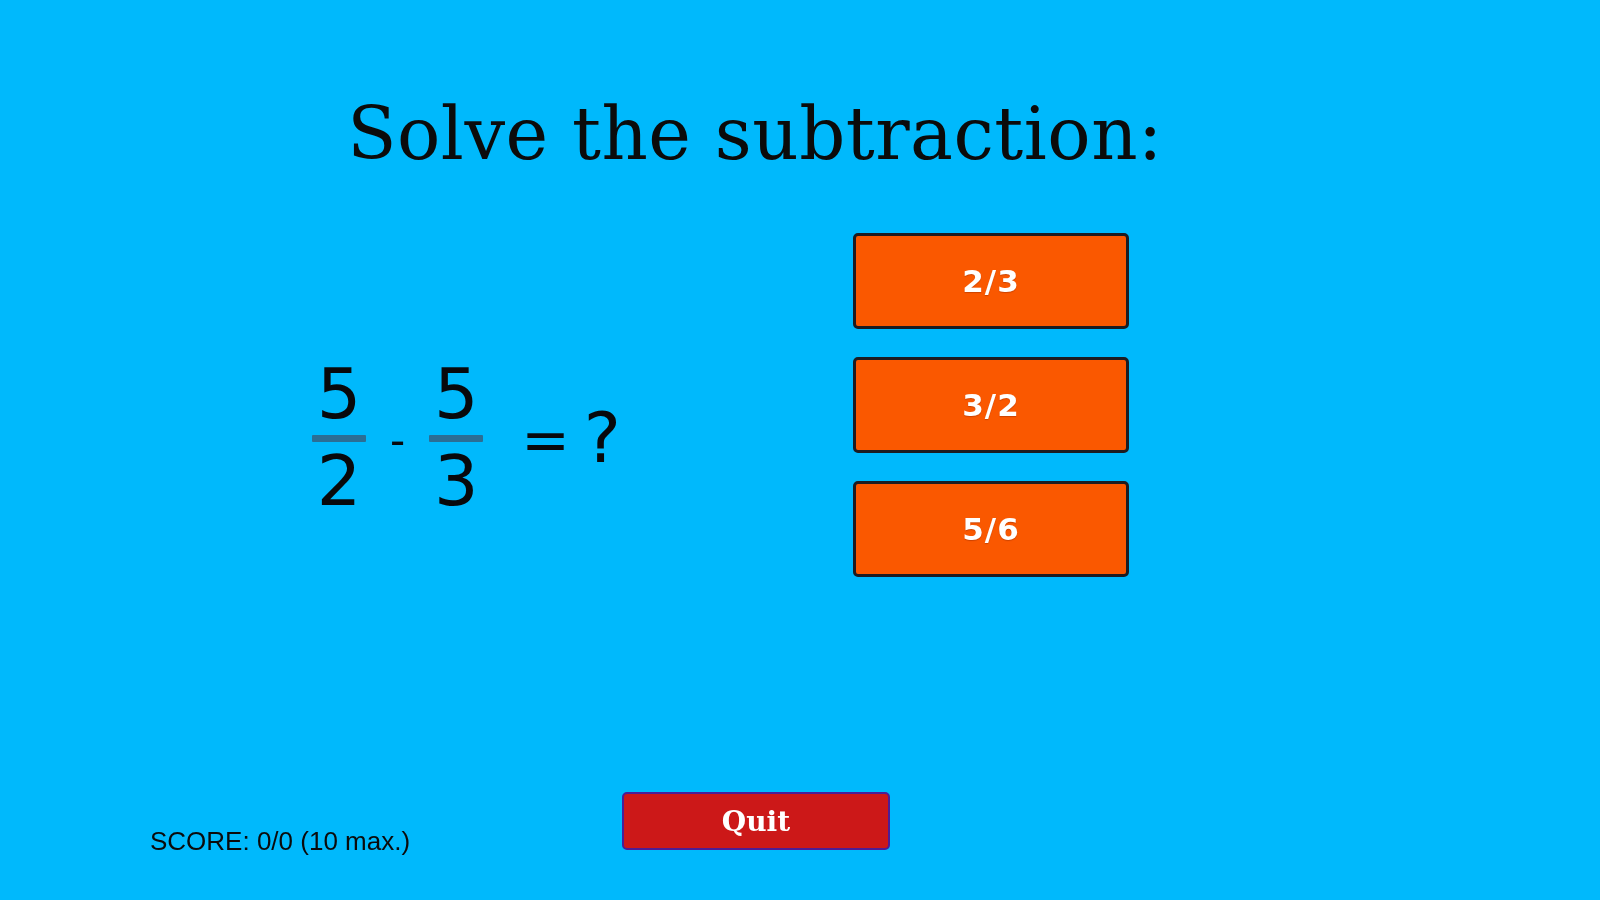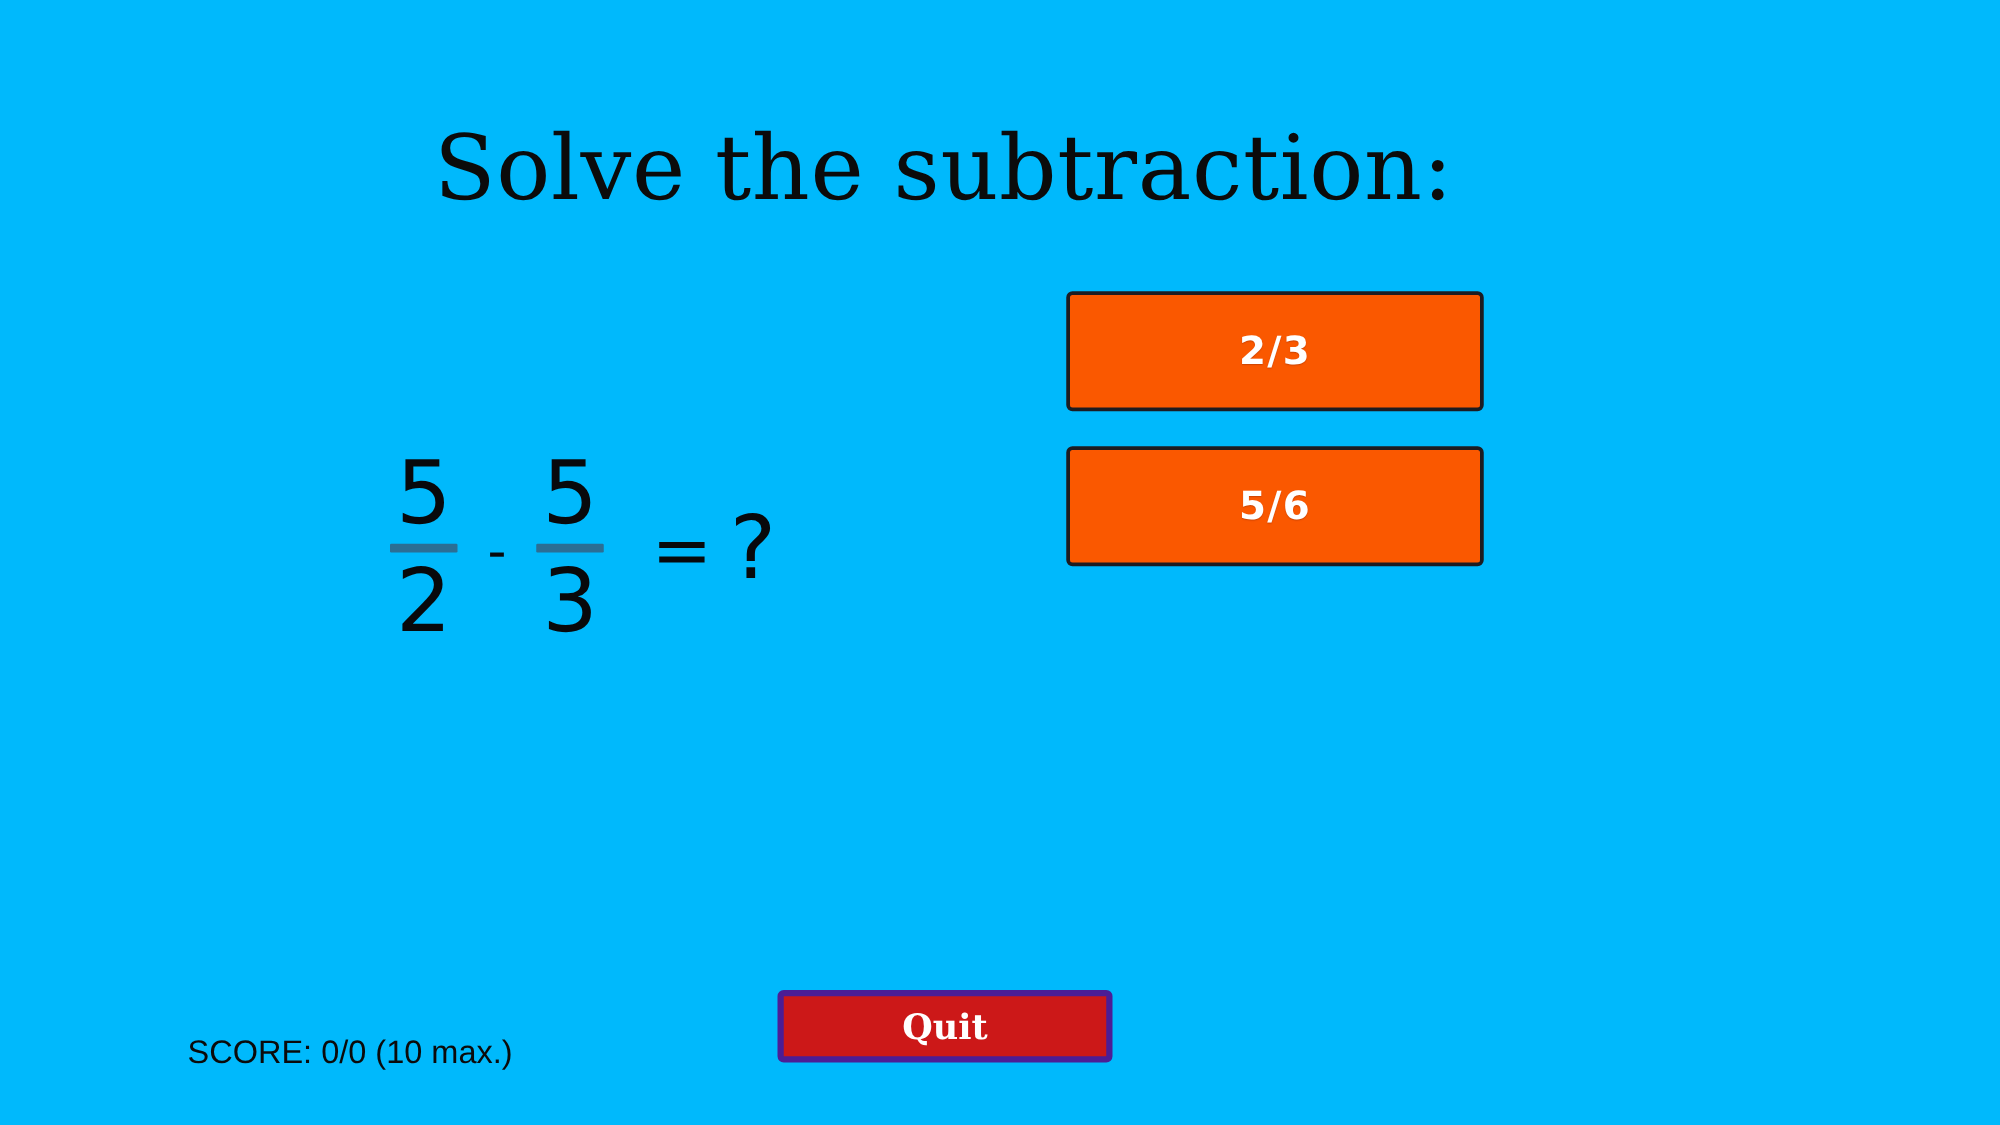--- a/index.html
+++ b/index.html
@@ -92,21 +92,21 @@
 
   
   .answers {
     position: absolute;
     left: 853px;
     top: 233px;
     width: 334px;
   }
   .answer-btn {
     display: block;
-    width: 334px;
+    width: 276px;
     height: 96px;
     box-sizing: border-box;
     margin-bottom: 28px;
     background: #fa5800;
     border: 3px solid #1c1c22;
     border-radius: 5px;
     color: #ffffff;
     font-family: "DejaVu Sans", "Liberation Sans", sans-serif;
     font-size: 31px;
     font-weight: 700;
@@ -122,21 +122,21 @@
 
   
   .quit-btn {
     position: absolute;
     left: 622px;
     top: 792px;
     width: 268px;
     height: 58px;
     box-sizing: border-box;
     background: #cc1818;
-    border: 5px solid #4c1d95;
+    border: 2px solid #4c1d95;
     border-radius: 5px;
     color: #ffffff;
     font-family: "DejaVu Serif", "Liberation Serif", serif;
     font-size: 28px;
     font-weight: 700;
     cursor: pointer;
     display: flex;
     align-items: center;
     justify-content: center;
     padding: 0;
@@ -171,20 +171,21 @@
       <span class="num">5</span>
       <span class="bar"></span>
       <span class="den">3</span>
     </span>
     <span class="op-equals">=</span>
     <span class="op-question">?</span>
   </div>
 
   <div class="answers">
     <button class="answer-btn">2/3</button>
+    <button class="answer-btn">3/2</button>
     <button class="answer-btn">5/6</button>
   </div>
 
   <button class="quit-btn">Quit</button>
 
   <div class="score">SCORE: 0/0 (10 max.)</div>
 
 </div>
 
 </body></html>

